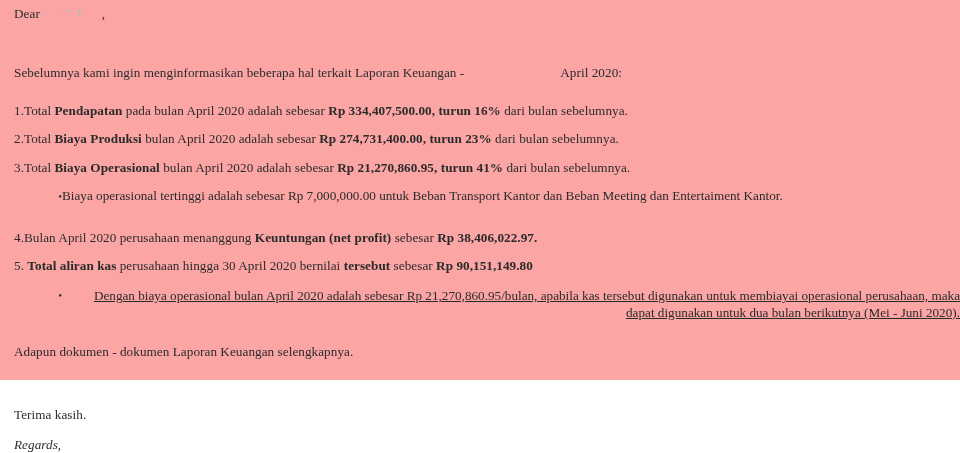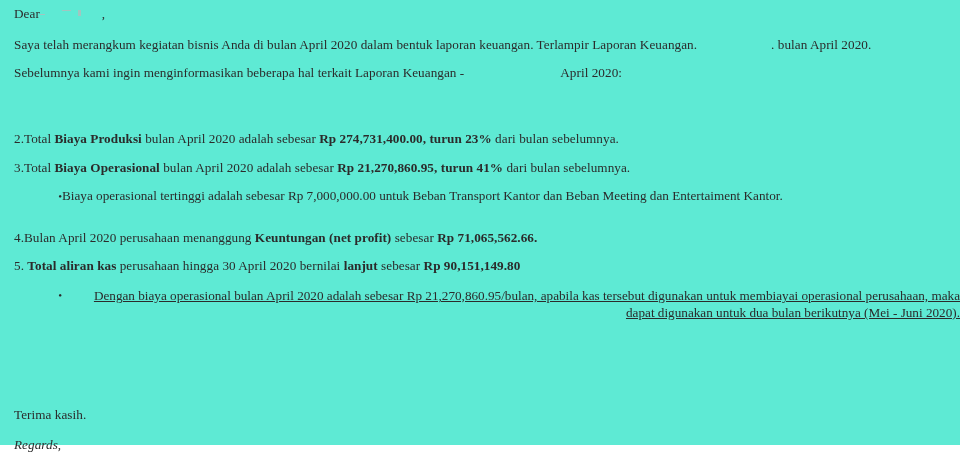--- a/index.html
+++ b/index.html
@@ -13,22 +13,22 @@
     height: 453px;
     overflow: hidden;
     font-family: "Liberation Serif", "DejaVu Serif", serif;
     color: #2b2b2b;
     -webkit-font-smoothing: antialiased;
   }
 
   .page {
     position: relative;
     width: 960px;
-    height: 445px;
-    background: #5eead4;
+    height: 380px;
+    background: #fca5a5;
     box-sizing: border-box;
     padding: 4px;
   }
 
   
   .line {
     position: absolute;
     left: 14px;
     font-size: 13.2px;
     line-height: 16px;
@@ -95,49 +95,50 @@
 <div class="page">
 
   <div class="line" style="top:6px;">
     <span>Dear</span><span class="redact r-dear"></span><span>,</span>
   </div>
 
   <span class="speck" style="left:40px; top:14px; width:5px; height:1px;"></span>
   <span class="speck" style="left:62px; top:10px; width:9px; height:1px;"></span>
   <span class="speck" style="left:78px; top:10px; width:3px; height:6px;"></span>
 
-  <div class="line" style="top:37px;">
-    <span>Saya telah merangkum kegiatan bisnis Anda di bulan April 2020 dalam bentuk laporan keuangan. Terlampir Laporan Keuangan</span><span>.</span><span class="redact r-p1"></span><span>. bulan April 2020.</span>
-  </div>
 
   <div class="line" style="top:65px;">
     <span>Sebelumnya kami ingin menginformasikan beberapa hal terkait Laporan Keuangan -</span><span class="redact r-p2"></span><span>April 2020:</span>
   </div>
 
+  <div class="line" style="top:103px;">
+    <span>1.</span><span>Total </span><b>Pendapatan</b><span> pada bulan April 2020 adalah sebesar </span><b>Rp 334,407,500.00, turun 16%</b><span> dari bulan sebelumnya.</span>
+  </div>
 
   <div class="line" style="top:131px;">
     <span>2.</span><span>Total </span><b>Biaya Produksi</b><span> bulan April 2020 adalah sebesar </span><b>Rp 274,731,400.00, turun 23%</b><span> dari bulan sebelumnya.</span>
   </div>
 
   <div class="line" style="top:160px;">
     <span>3.</span><span>Total </span><b>Biaya Operasional</b><span> bulan April 2020 adalah sebesar </span><b>Rp 21,270,860.95, turun 41%</b><span> dari bulan sebelumnya.</span>
   </div>
 
   <div class="bullet-row" style="top:188px;">
     <span class="bullet-mark">•</span><span class="bullet-text">Biaya operasional tertinggi adalah sebesar Rp 7,000,000.00 untuk Beban Transport Kantor dan Beban Meeting dan Entertaiment Kantor.</span>
   </div>
 
   <div class="line" style="top:230px;">
-    <span>4.</span><span>Bulan April 2020 perusahaan menanggung </span><b>Keuntungan (net profit)</b><span> sebesar </span><b>Rp 71,065,562.66.</b>
+    <span>4.</span><span>Bulan April 2020 perusahaan menanggung </span><b>Keuntungan (net profit)</b><span> sebesar </span><b>Rp 38,406,022.97.</b>
   </div>
 
   <div class="line" style="top:258px;">
-    <span>5.</span>&nbsp;<b>Total aliran kas</b><span> perusahaan hingga 30 April 2020 bernilai </span><b>lanjut</b><span> sebesar </span><b>Rp 90,151,149.80</b>
+    <span>5.</span>&nbsp;<b>Total aliran kas</b><span> perusahaan hingga 30 April 2020 bernilai </span><b>tersebut</b><span> sebesar </span><b>Rp 90,151,149.80</b>
   </div>
 
   <div class="bullet-row" style="top:287px; width:908px;">
     <span class="bullet-mark" style="float:left;">•</span><span class="bullet-text wrap" style="width:896px;text-decoration:underline;">Dengan  biaya operasional bulan April 2020 adalah sebesar  Rp 21,270,860.95/bulan, apabila kas tersebut digunakan untuk membiayai operasional perusahaan, maka dapat digunakan untuk dua bulan berikutnya (Mei - Juni 2020).</span>
   </div>
 
+  <div class="line" style="top:344px;">Adapun dokumen - dokumen Laporan Keuangan selengkapnya.</div>
   <div class="line" style="top:407px;">Terima kasih.</div>
   <div class="line" style="top:437px;font-style:italic;">Regards,</div>
 
 </div>
 
 </body></html>

